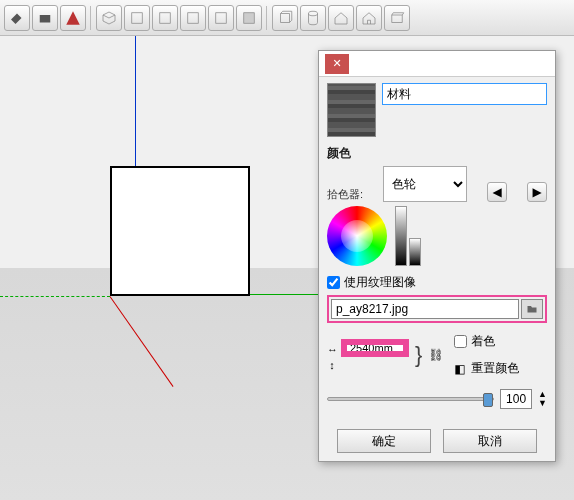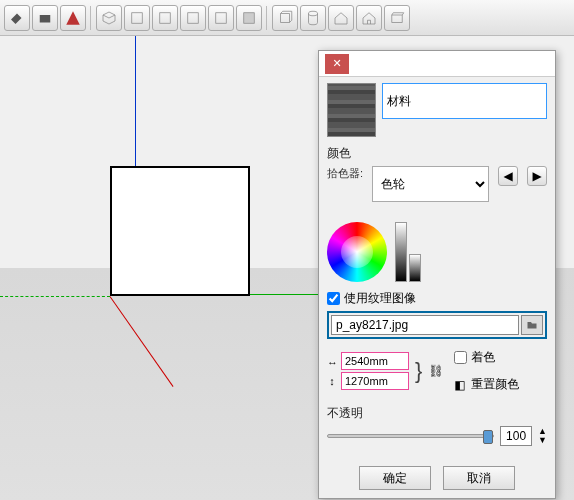--- a/index.html
+++ b/index.html
@@ -18,58 +18,58 @@
 .rect { position: absolute; left: 110px; top: 130px; width: 140px; height: 130px; background: #fff; border: 2px solid #000; }
 
 .dialog { position: absolute; top: 50px; left: 318px; width: 238px; background: #f0f0f0; border: 1px solid #999; box-shadow: 2px 2px 8px rgba(0,0,0,0.3); }
 .dlg-title { height: 26px; background: #fff; display: flex; align-items: center; padding: 0 6px; border-bottom: 1px solid #ccc; }
 .dlg-title span { flex: 1; color: #333; }
 .close-btn { width: 24px; height: 20px; background: #c8504f; color: #fff; display: flex; align-items: center; justify-content: center; cursor: pointer; font-size: 11px; }
 .dlg-body { padding: 6px 8px; }
 
 .row1 { display: flex; gap: 6px; margin-bottom: 8px; }
 .preview { width: 58px; height: 54px; background: #555; background-image: repeating-linear-gradient(0deg, #444 0 4px, #666 4px 8px, #555 8px 14px); border: 1px solid #888; }
-.name-input { flex: 1; height: 36px; border: 1px solid #3399ff; padding: 3px 4px; background: #fff; }
-
-.section-label { font-size: 12px; color: #222; margin: 4px 0; }
-
-.picker-row { display: flex; align-items: flex-start; gap: 9px; margin-bottom: 20px; }
+.name-input { flex: 1; height: 22px; border: 1px solid #3399ff; padding: 3px 4px; background: #fff; }
+
+.section-label { font-size: 12px; color: #222; margin: 4px 0; font-weight: bold; }
+
+.picker-row { display: flex; align-items: flex-end; gap: 20px; margin-bottom: 4px; }
 .picker-row label { font-size: 11px; color: #333; }
 .picker-row select { flex: 1; height: 36px; border: 1px solid #aaa; background: #fff; padding: 0 4px; }
 
 .wheel-row { display: flex; gap: 8px; align-items: flex-start; margin-bottom: 8px; }
 .color-wheel { width: 60px; height: 60px; border-radius: 50%; background: conic-gradient(red, yellow, lime, cyan, blue, magenta, red); position: relative; }
 .color-wheel::after { content: ""; position: absolute; inset: 14px; border-radius: 50%; background: radial-gradient(#fff, rgba(255,255,255,0)); }
 .value-bars { display: flex; gap: 2px; }
 .vbar { width: 12px; height: 60px; background: linear-gradient(#fff, #000); border: 1px solid #999; }
 .vbar.sm { height: 28px; margin-top: 32px; }
 
 .check-row { display: flex; align-items: center; gap: 4px; margin: 4px 0; }
 .check-row input[type=checkbox] { width: 13px; height: 13px; }
 
-.path-row { display: flex; align-items: flex-end; gap: 2px; border: 2px solid #0369a1; padding: 2px; margin: 2px 0 6px; }
+.path-row { display: flex; align-items: flex-end; gap: 2px; border: 2px solid #ec4899; padding: 2px; margin: 2px 0 6px; }
 .path-input { flex: 1; height: 20px; border: 1px solid #888; padding: 2px 4px; background: #fff; }
 .browse-btn { width: 22px; height: 20px; background: #ddd; border: 1px solid #888; display: flex; align-items: center; justify-content: center; }
 
 .dim-block { display: flex; align-items: center; gap: 6px; margin-bottom: 8px; }
 .dim-inputs { display: flex; flex-direction: column; gap: 2px; }
 .dim-row { display: flex; align-items: center; gap: 4px; }
-.dim-row input { width: 68px; height: 18px; border: 1px solid #ec4899; padding: 1px 3px; font-size: 11px; }
+.dim-row input { width: 68px; height: 18px; border: 6px solid #ec4899; padding: 1px 3px; font-size: 11px; }
 .dim-icon { width: 10px; font-size: 11px; text-align: center; }
 .link-bracket { font-size: 22px; color: #444; }
 .link-icon { width: 14px; font-size: 12px; }
 .tint-col { display: flex; flex-direction: column; gap: 2px; margin-left: 6px; }
 
 .opacity-row { display: flex; align-items: center; gap: 6px; margin: 4px 0 8px; }
 .slider { flex: 1; height: 4px; background: #ccc; border: 1px solid #999; position: relative; border-radius: 2px; }
 .slider-thumb { position: absolute; right: 0; top: -5px; width: 10px; height: 14px; background: #5a9bd5; border: 1px solid #666; border-radius: 2px; }
 .opacity-val { width: 32px; height: 20px; border: 1px solid #888; text-align: center; }
 
 .btn-row { display: flex; justify-content: center; gap: 12px; padding: 6px 0 8px; background: #f0f0f0; }
-.dlg-btn { width: 72px; height: 24px; background: linear-gradient(#fafafa, #e0e0e0); border: 1px solid #999; cursor: pointer; }
+.dlg-btn { width: 94px; height: 24px; background: linear-gradient(#fafafa, #e0e0e0); border: 1px solid #999; cursor: pointer; }
 
 .annot-line { position: absolute; top: 60px; left: 520px; width: 2px; height: 250px; background: #d33; transform-origin: top; transform: rotate(8deg); pointer-events: none; }
 .annot-arrow { position: absolute; top: 300px; left: 543px; width: 0; height: 0; border-left: 5px solid transparent; border-right: 5px solid transparent; border-top: 10px solid #d33; pointer-events: none; }
 </style>
 </head>
 <body>
 
 <div class="toolbar">
   <div class="tb-btn">
       <svg viewBox="0 0 24 24">
@@ -198,38 +198,36 @@
     </div>
 
     <div class="dim-block">
       <div class="dim-inputs">
         <div class="dim-row">
           <span class="dim-icon">↔</span>
           <input value="2540mm" style="">
         </div>
         <div class="dim-row">
           <span class="dim-icon">↕</span>
-          <input value="1270mm" style="">
         </div>
       </div>
       <span class="link-bracket">}</span>
       <span class="link-icon">⛓</span>
       <div class="tint-col">
         <div class="check-row">
           <input type="checkbox" style="">
           <label>着色</label>
         </div>
         <div class="check-row">
           <span style="width:13px">◧</span>
           <label>重置颜色</label>
         </div>
       </div>
     </div>
 
-    <div class="section-label">不透明</div>
     <div class="opacity-row">
       <div class="slider">
         <div class="slider-thumb"></div>
       </div>
       <input class="opacity-val" value="100" style="">
       <span style="font-size:9px;line-height:1">▲<br>▼</span>
     </div>
   </div>
   <div class="btn-row">
     <button class="dlg-btn">确定</button>

